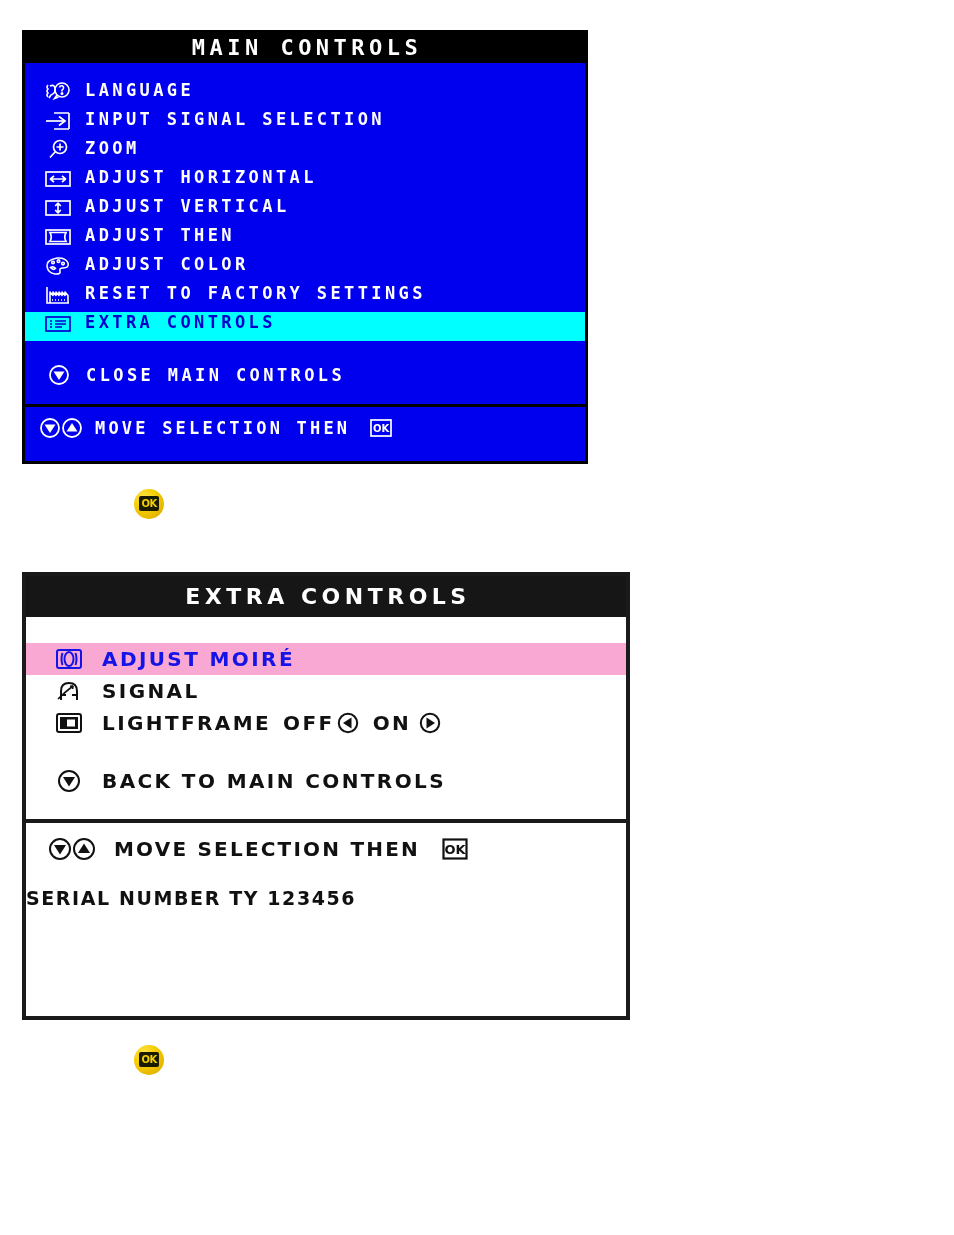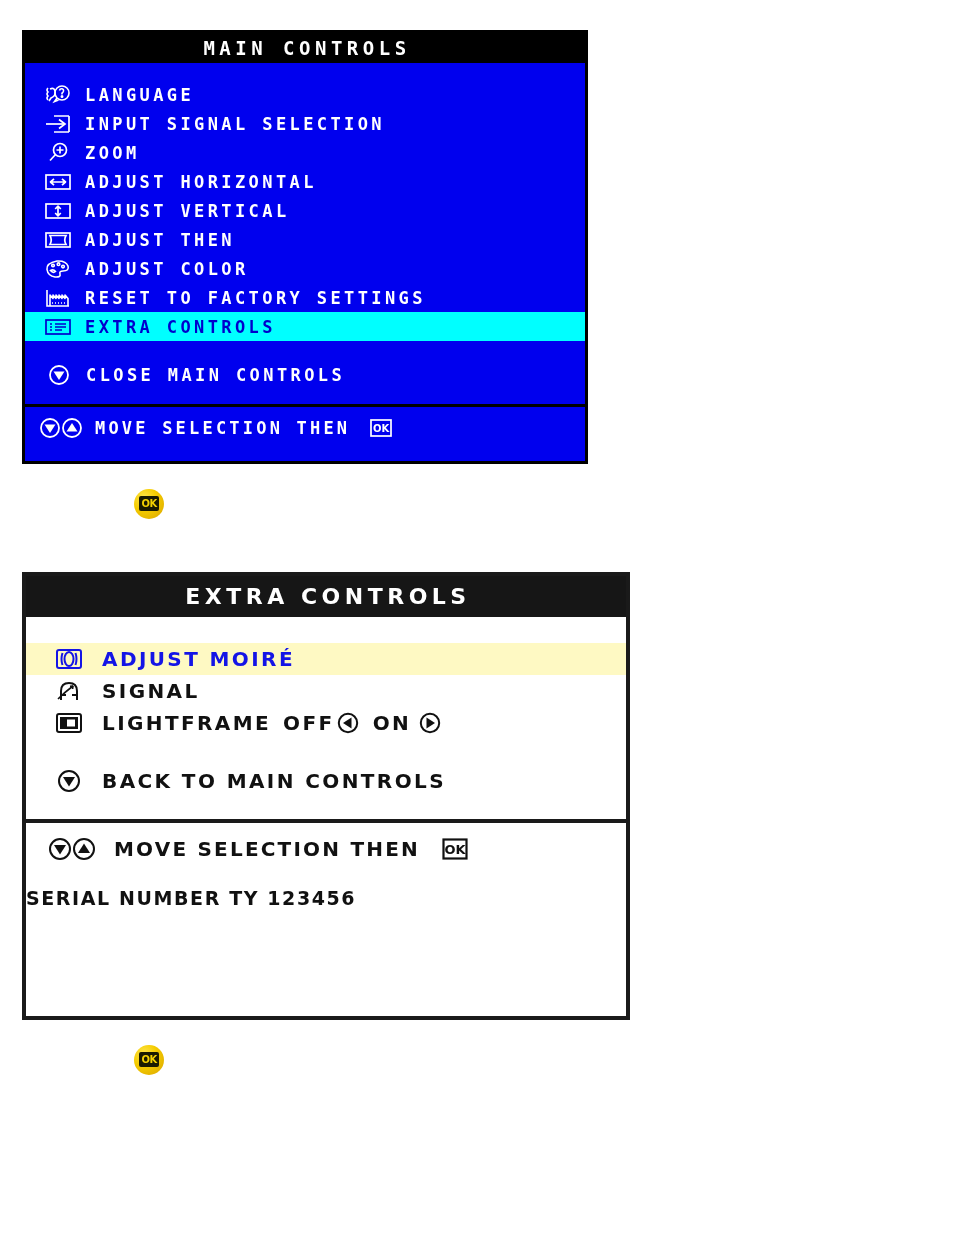--- a/index.html
+++ b/index.html
@@ -24,35 +24,34 @@
     height: 434px;
     background: #0000ee;
     border: 3px solid #000000;
     box-sizing: border-box;
   }
   .osd-main-title {
     height: 30px;
     background: #000000;
     color: #ffffff;
     font-family: "DejaVu Sans Mono", monospace;
-    font-size: 19px;
+    font-size: 22px;
     font-weight: bold;
     letter-spacing: 4.5px;
     text-align: center;
     line-height: 30px;
     padding-left: 4px;
     box-sizing: border-box;
   }
   .osd-main-body {
     padding-top: 17px;
   }
   .osd-row {
     height: 29px;
     display: flex;
-    align-items: center;
     padding-left: 16px;
     box-sizing: border-box;
   }
   .osd-row.selected {
     background: #00ffff;
   }
   .osd-icon {
     width: 34px;
     min-width: 34px;
     height: 24px;
@@ -149,21 +148,21 @@
     box-sizing: border-box;
   }
   .osd-extra-body { padding-top: 26px; }
   .ex-row {
     height: 32px;
     display: flex;
     align-items: center;
     padding-left: 24px;
     box-sizing: border-box;
   }
-  .ex-row.selected { background: #fef9c3; }
+  .ex-row.selected { background: #f9a8d4; }
   .ex-icon {
     width: 38px;
     min-width: 38px;
     height: 26px;
     display: flex;
     align-items: center;
     justify-content: center;
     margin-right: 14px;
   }
   .ex-icon svg { display: block; }

